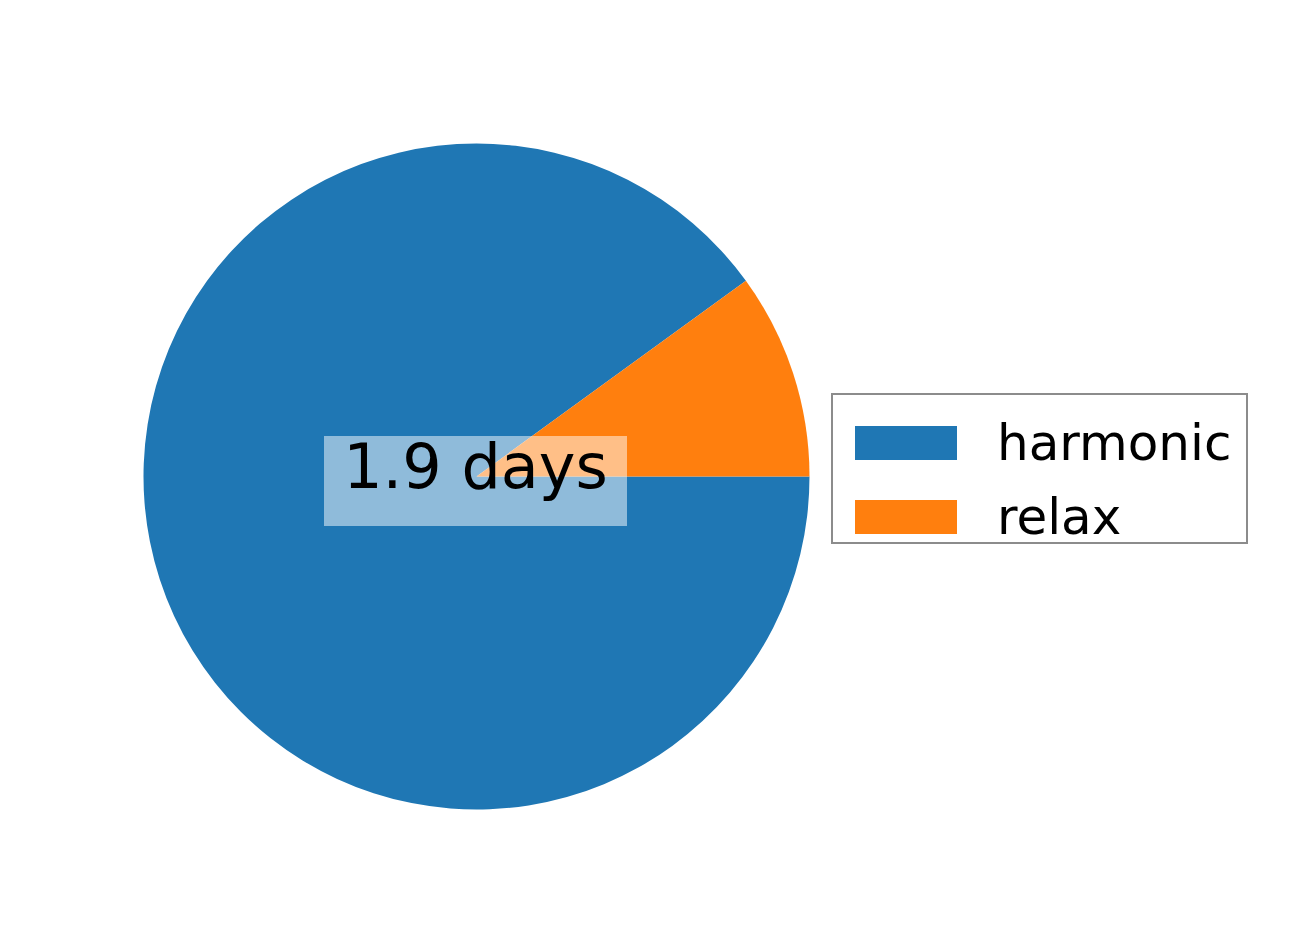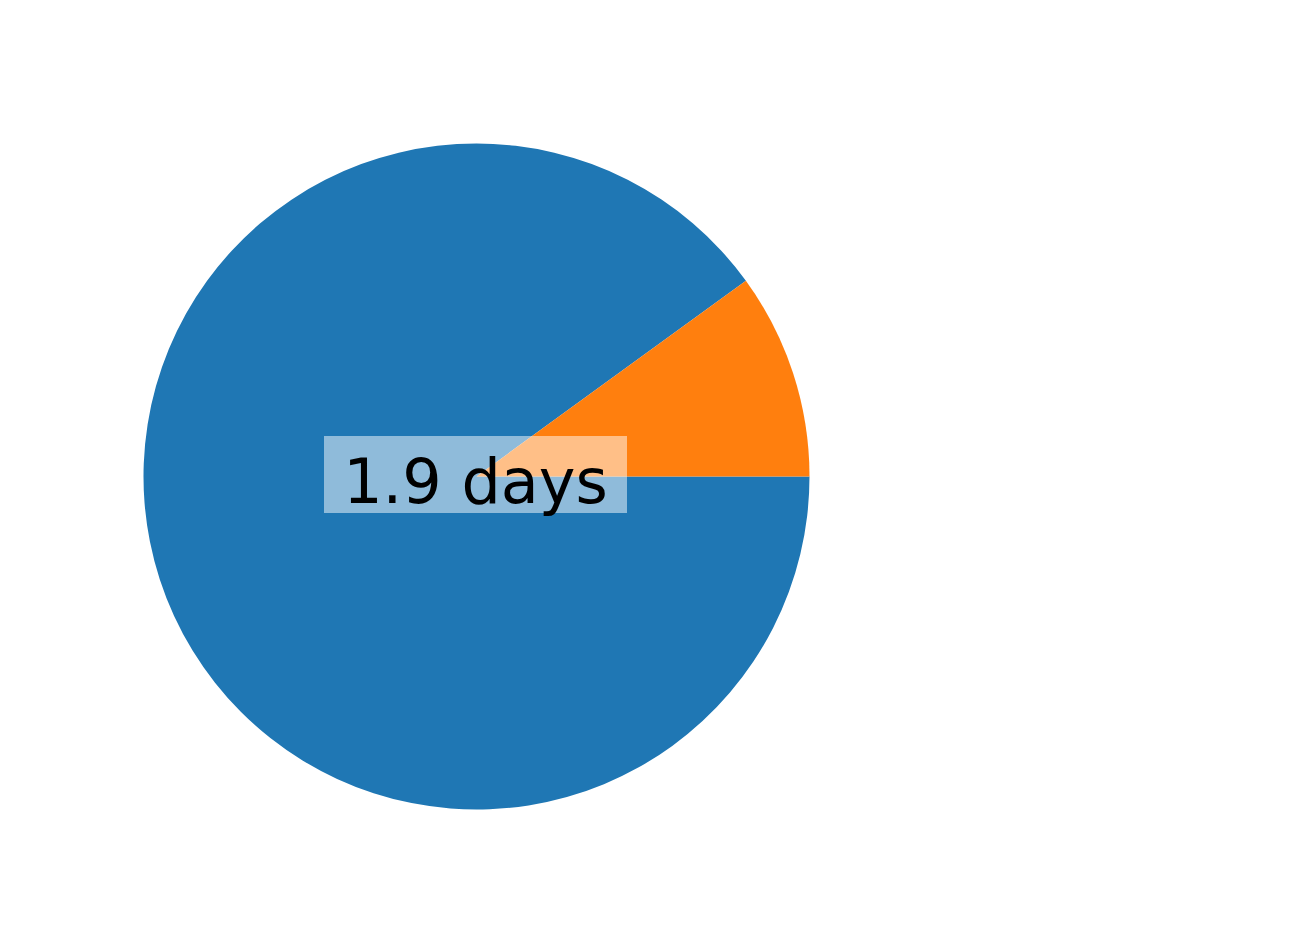--- a/index.html
+++ b/index.html
@@ -29,24 +29,24 @@
     width: 1307px;
     height: 951px;
   }
 
   
   #pie-center-label {
     position: absolute;
     left: 324px;
     top: 436px;
     width: 303px;
-    height: 77px;
+    height: 90px;
     background: rgba(255, 255, 255, 0.5);
     display: flex;
-    align-items: flex-end;
+    align-items: flex-start;
     justify-content: center;
     box-sizing: border-box;
   }
   #pie-center-label .value-text {
     font-family: "DejaVu Sans", sans-serif;
     font-size: 62px;
     line-height: 62px;
     color: #000000;
     white-space: nowrap;
     letter-spacing: 0px;
@@ -95,14 +95,27 @@
 
     <path id="wedge-harmonic" d="M 476.5 476.5 L 809.50 476.50 A 333 333 0 1 1 745.90 280.77 Z" fill="#1f77b4" stroke="none"></path>
 
     <path id="wedge-relax" d="M 476.5 476.5 L 745.90 280.77 A 333 333 0 0 1 809.50 476.50 Z" fill="#ff7f0e" stroke="none"></path>
   </svg>
 
   <div id="pie-center-label">
     <span class="value-text">1.9 days</span>
   </div>
 
+  <div id="legend" style="border-color: rgb(140, 140, 140); background: rgb(255, 255, 255);">
+
+    <div class="legend-entry row-0">
+      <span class="legend-swatch" id="swatch-0" style="background: rgb(31, 119, 180);"></span>
+      <span class="legend-label">harmonic</span>
+    </div>
+
+    <div class="legend-entry row-1">
+      <span class="legend-swatch" id="swatch-1" style="background: rgb(255, 127, 14);"></span>
+      <span class="legend-label">relax</span>
+    </div>
+
+  </div>
 
 </div>
 
 </body></html>

